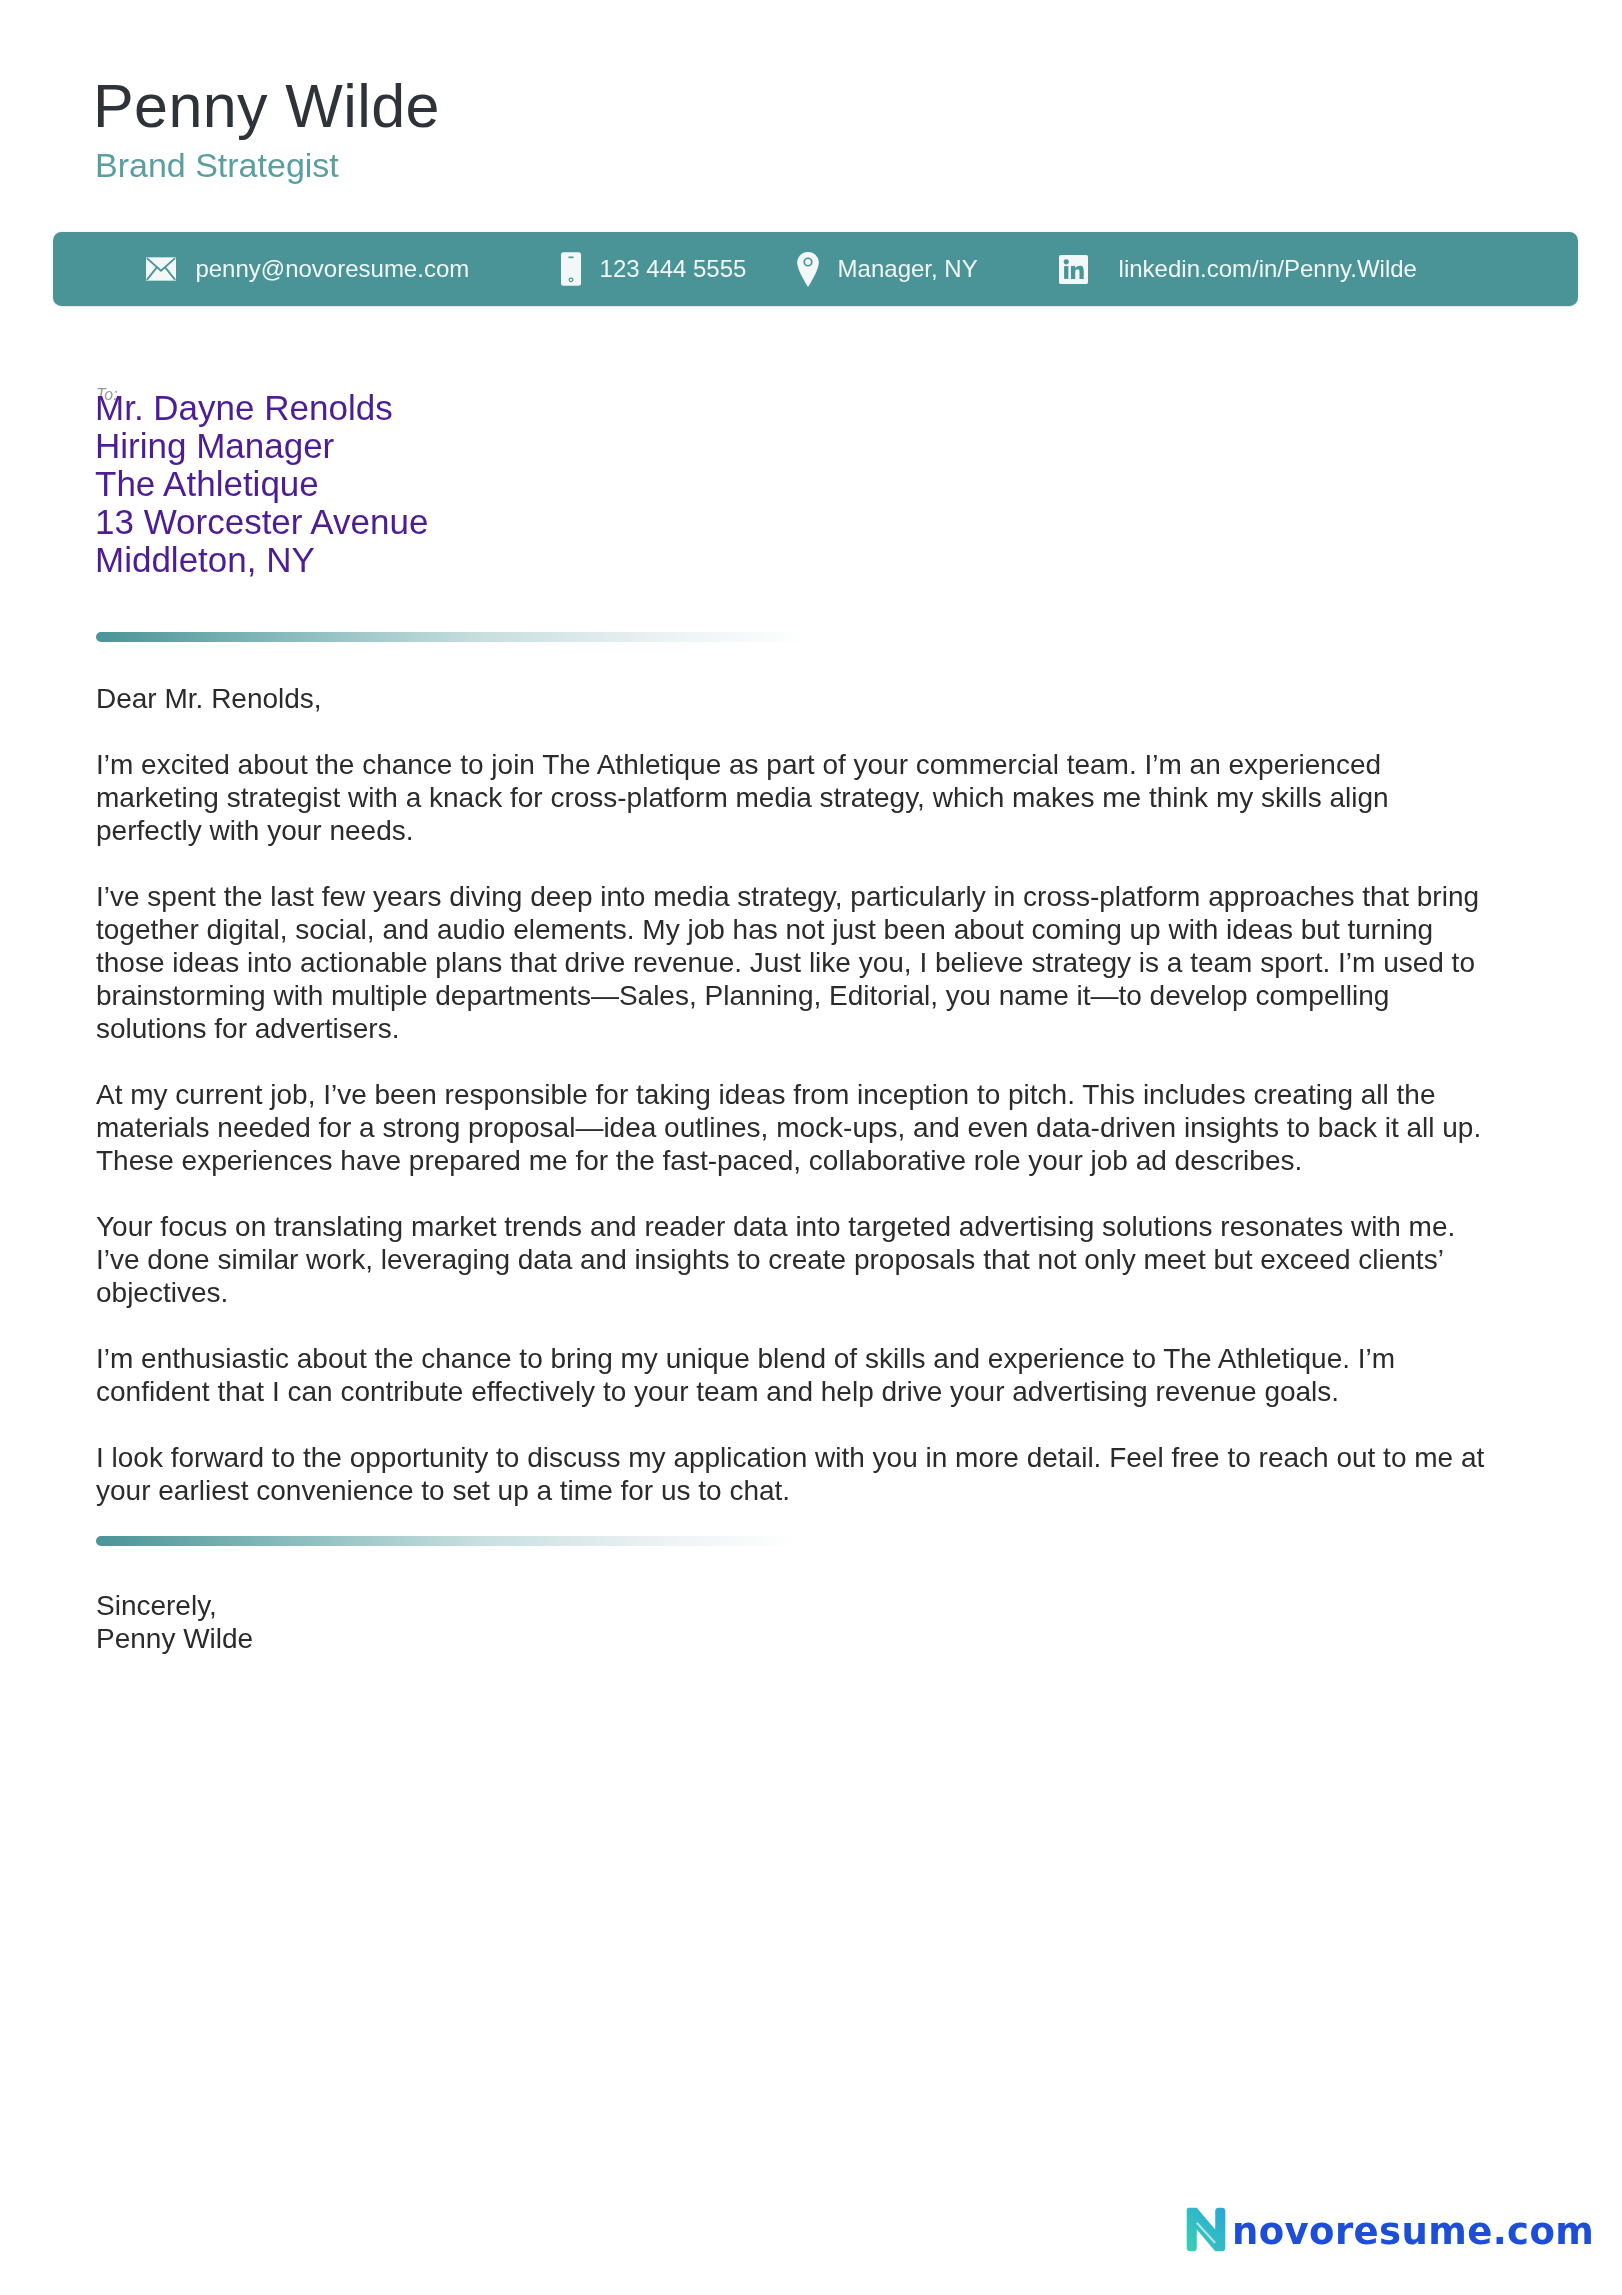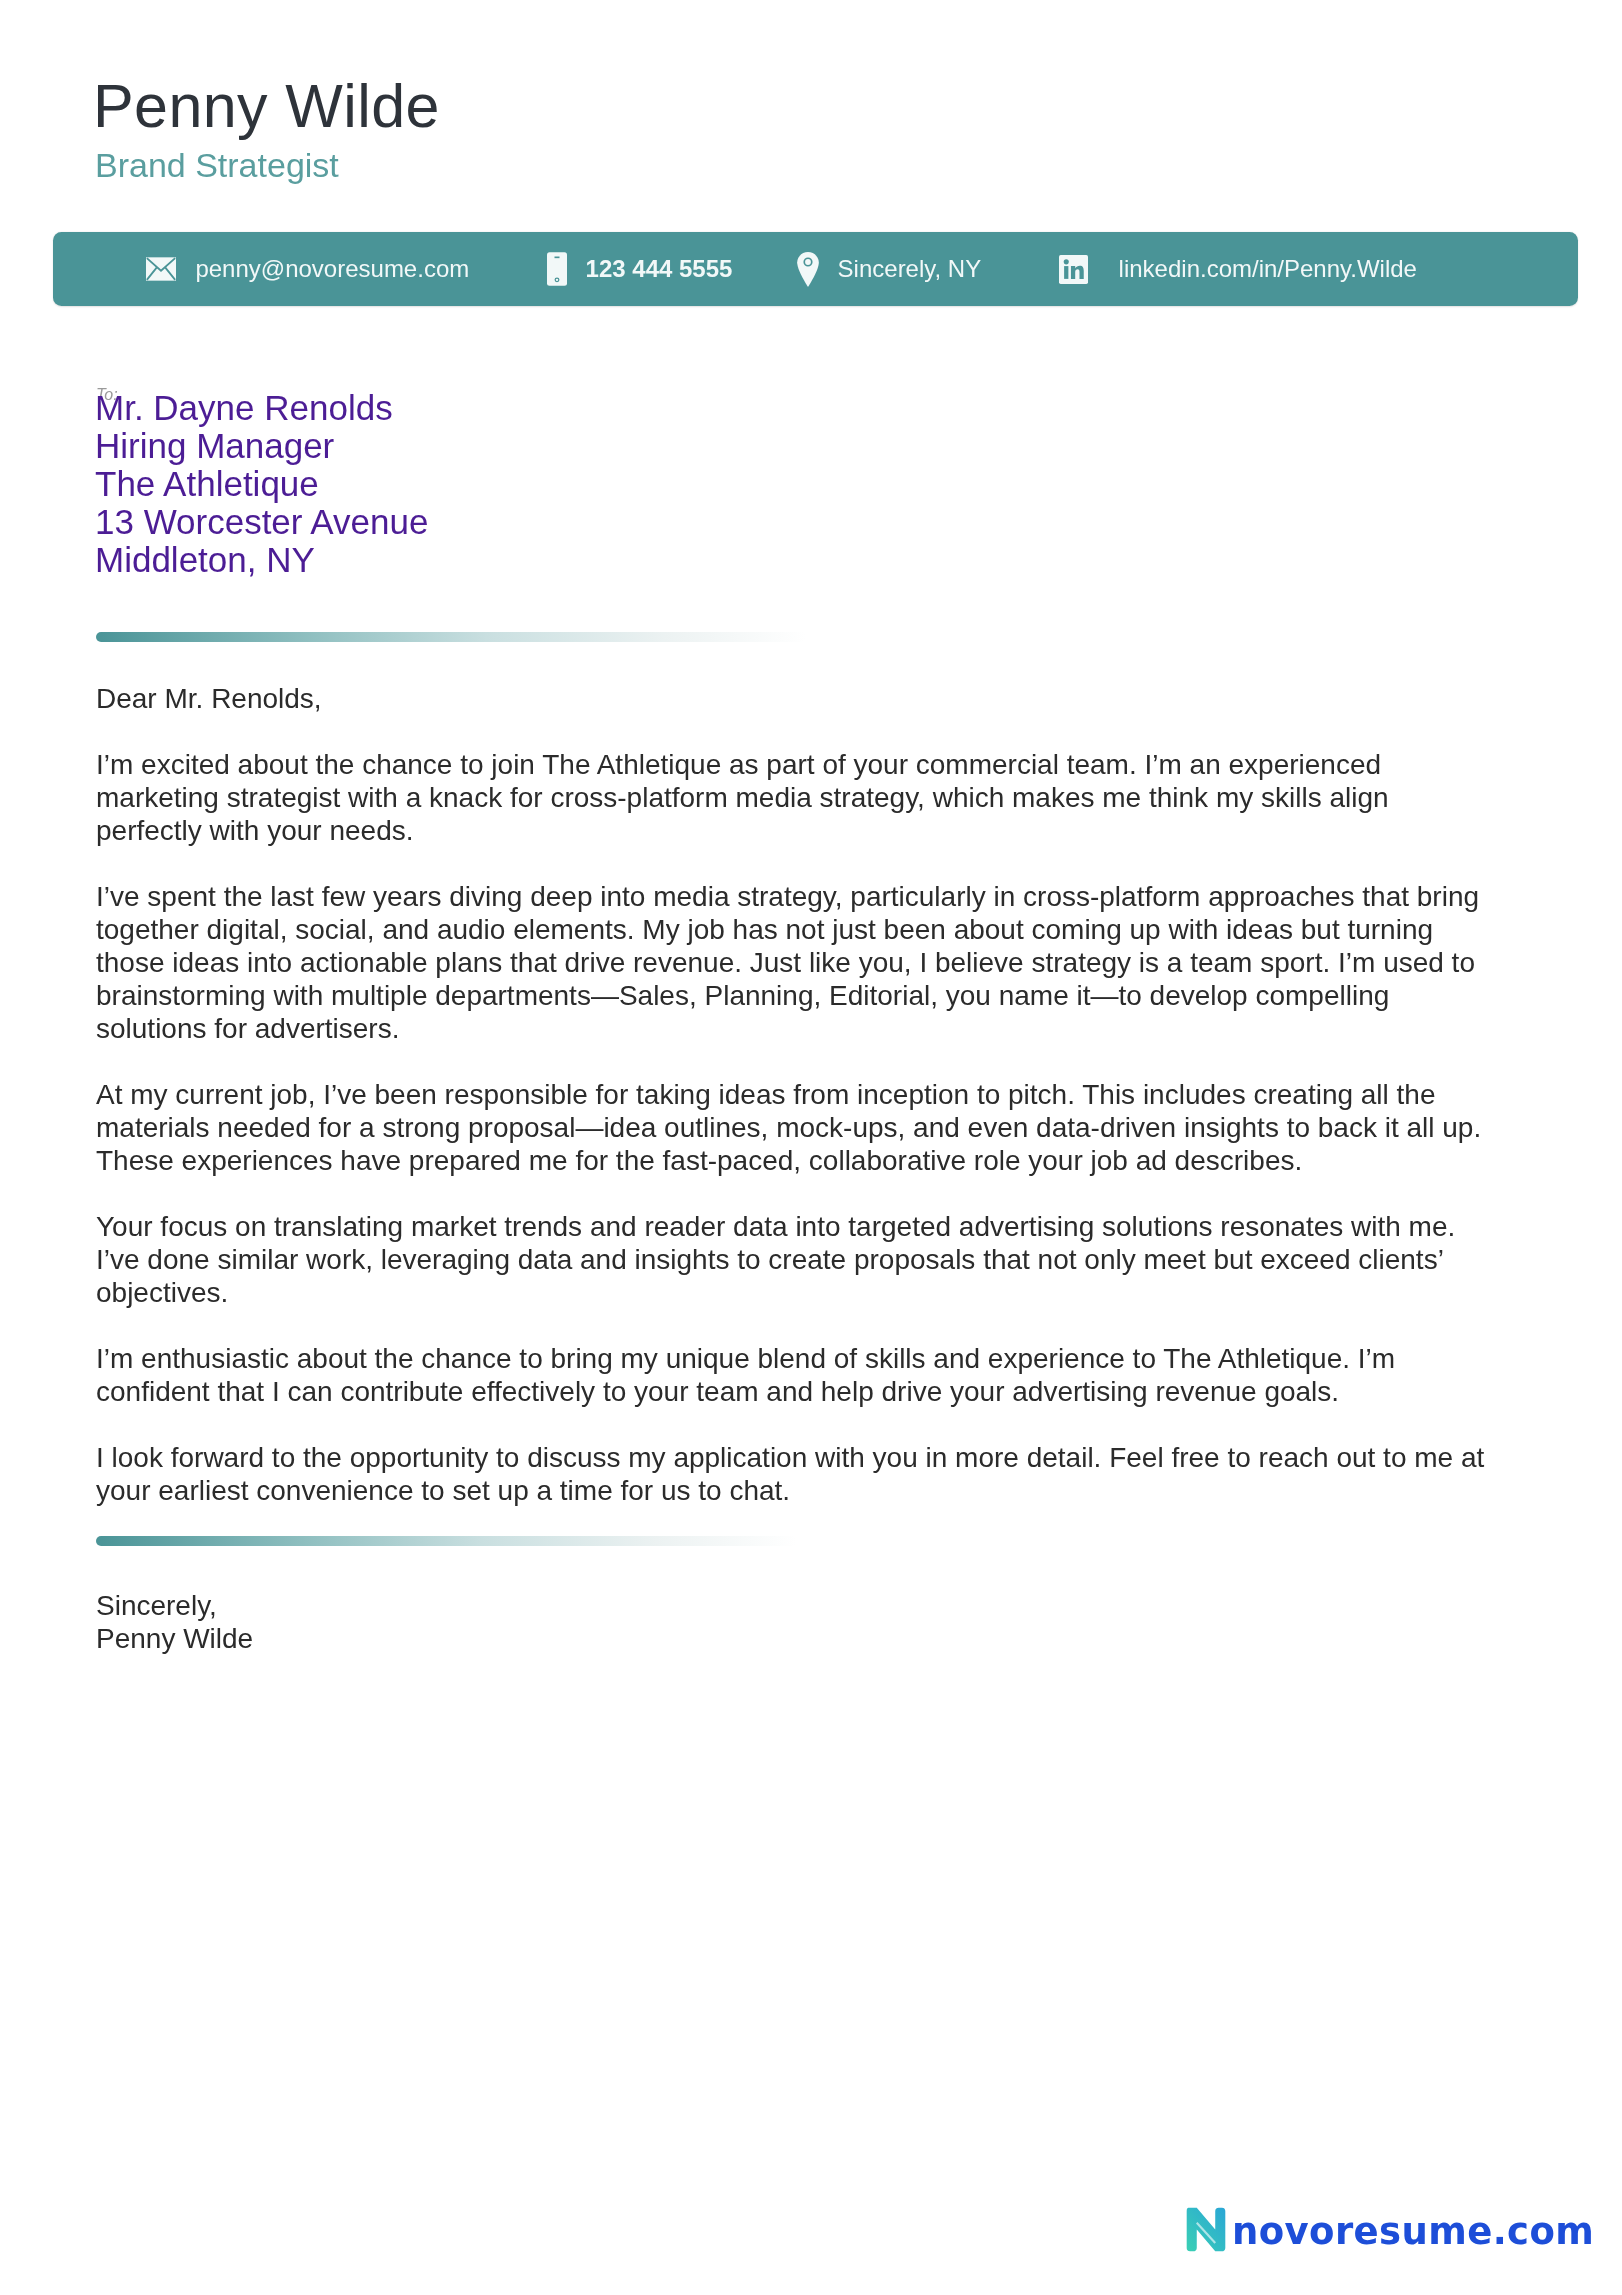--- a/index.html
+++ b/index.html
@@ -35,39 +35,39 @@
     <span style="margin-right:19.4px;">
       <svg width="30" height="24" viewBox="0 0 36 28">
         <rect x="0" y="0" width="36" height="28" fill="#f2f8f8"></rect>
         <path d="M1 1 L18 16 L35 1" fill="none" stroke="#4a9497" stroke-width="2.2"></path>
         <path d="M1 27 L13 12 M35 27 L23 12" fill="none" stroke="#4a9497" stroke-width="2.2"></path>
       </svg>
     </span>
     <span class="lbl">penny@novoresume.com</span>
   </div>
 
-  <div class="contact-item" style="left:494px;font-weight:bold;">
+  <div class="contact-item" style="left:508px;">
     <span style="margin-right:18.6px;">
       <svg width="20" height="34" viewBox="0 0 24 40">
         <rect x="0" y="0" width="24" height="40" rx="3" fill="#f2f8f8"></rect>
         <rect x="9" y="5" width="6" height="2" fill="#4a9497"></rect>
         <circle cx="12" cy="33" r="2.2" fill="none" stroke="#4a9497" stroke-width="1.5"></circle>
       </svg>
     </span>
     <span class="lbl">123 444 5555</span>
   </div>
 
   <div class="contact-item" style="left:744px;">
     <span style="margin-right:18.6px;">
       <svg width="22" height="35" viewBox="0 0 26 42">
         <path d="M13 0 C5.8 0 0 5.6 0 12.6 C0 22 13 42 13 42 C13 42 26 22 26 12.6 C26 5.6 20.2 0 13 0 Z" fill="#f2f8f8"></path>
         <circle cx="13" cy="12" r="4.5" fill="none" stroke="#4a9497" stroke-width="2"></circle>
       </svg>
     </span>
-    <span class="lbl">Sincerely, NY</span>
+    <span class="lbl">Manager, NY</span>
   </div>
 
   <div class="contact-item" style="left:1006px;gap:12px;">
     <span style="margin-right:18.6px;">
       <svg width="29" height="29" viewBox="0 0 34 34">
         <rect x="0" y="0" width="34" height="34" rx="2" fill="#f2f8f8"></rect>
         <rect x="6" y="13" width="5" height="15" fill="#4a9497"></rect>
         <circle cx="8.5" cy="8" r="3" fill="#4a9497"></circle>
         <path d="M14 13 H19 V15.5 C20 13.8 22 12.6 24.5 12.6 C28 12.6 29 15 29 18.5 V28 H24 V19.5 C24 17.6 23.2 16.8 21.8 16.8 C20.2 16.8 19 17.8 19 20 V28 H14 Z" fill="#4a9497"></path>
       </svg>

